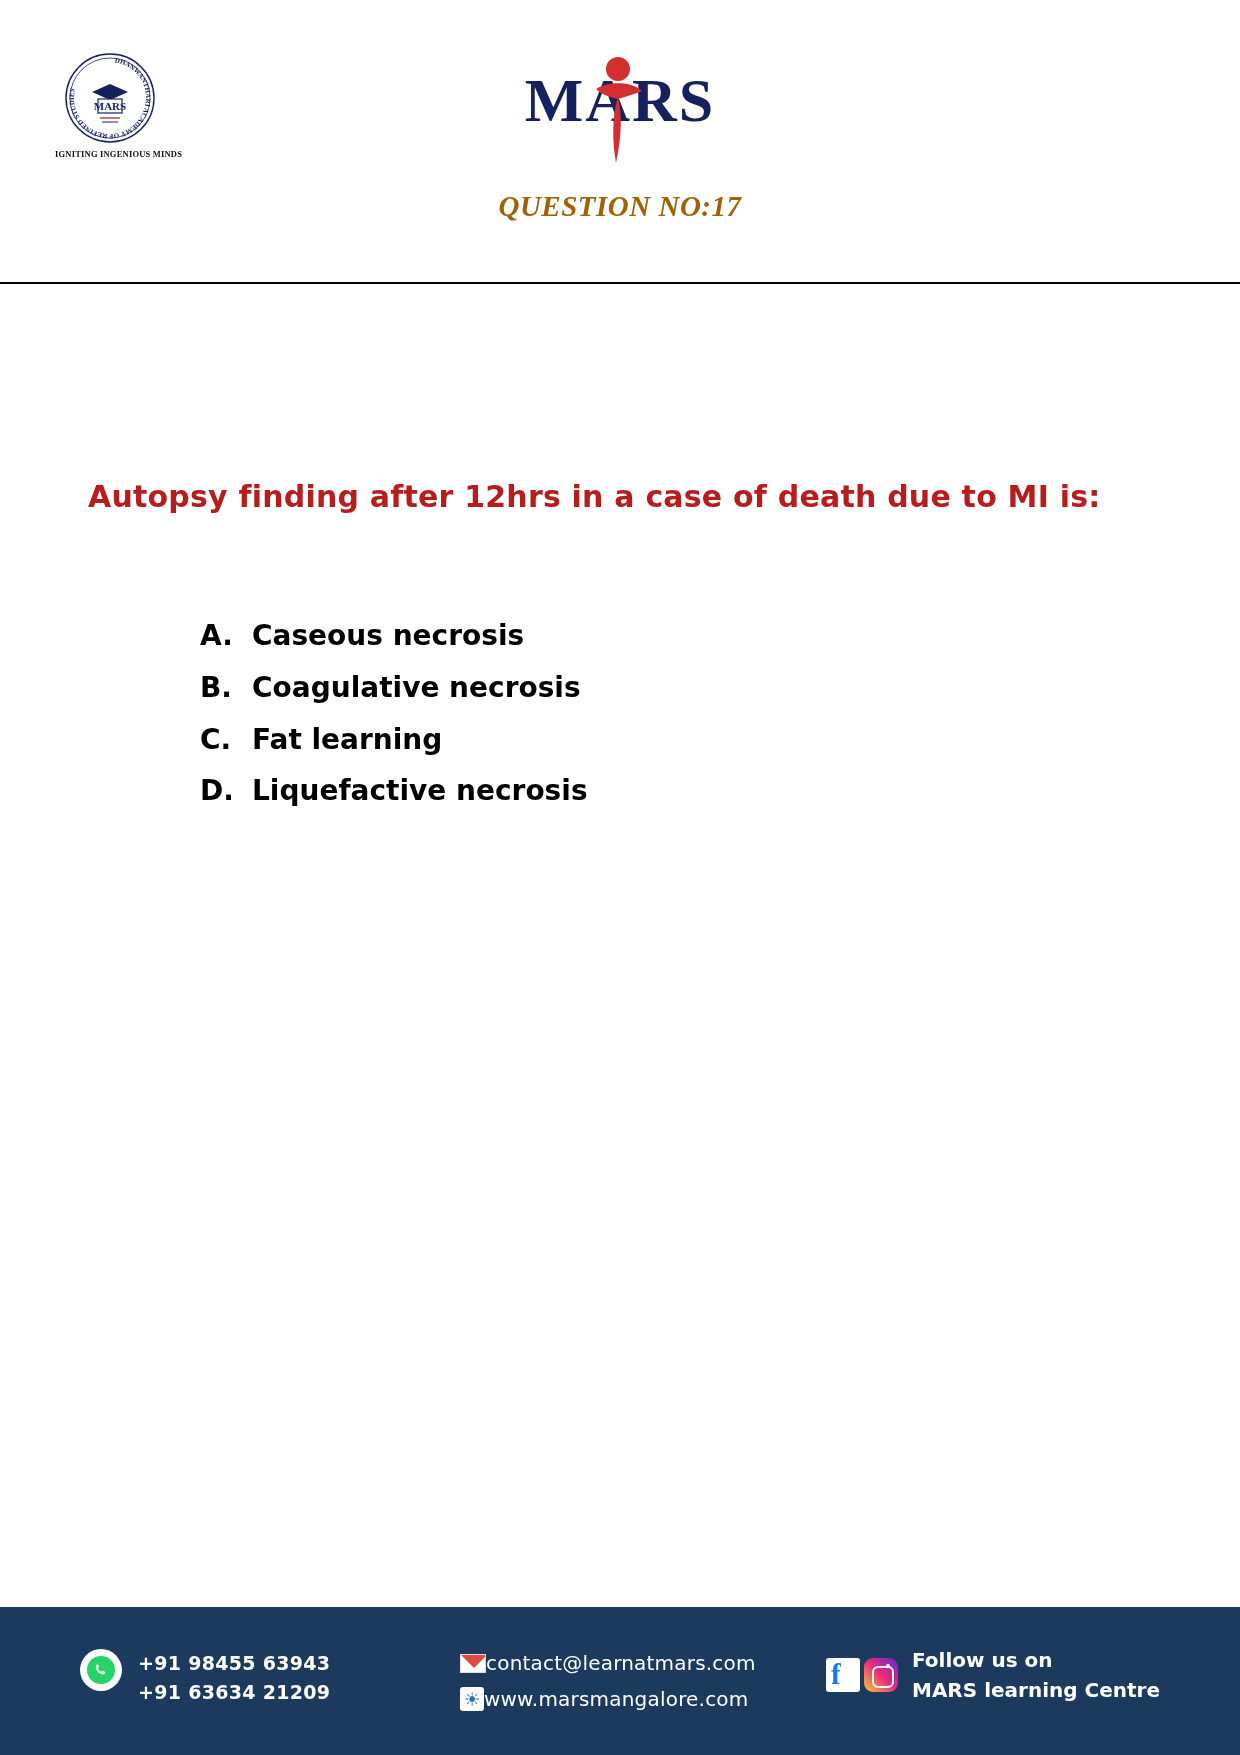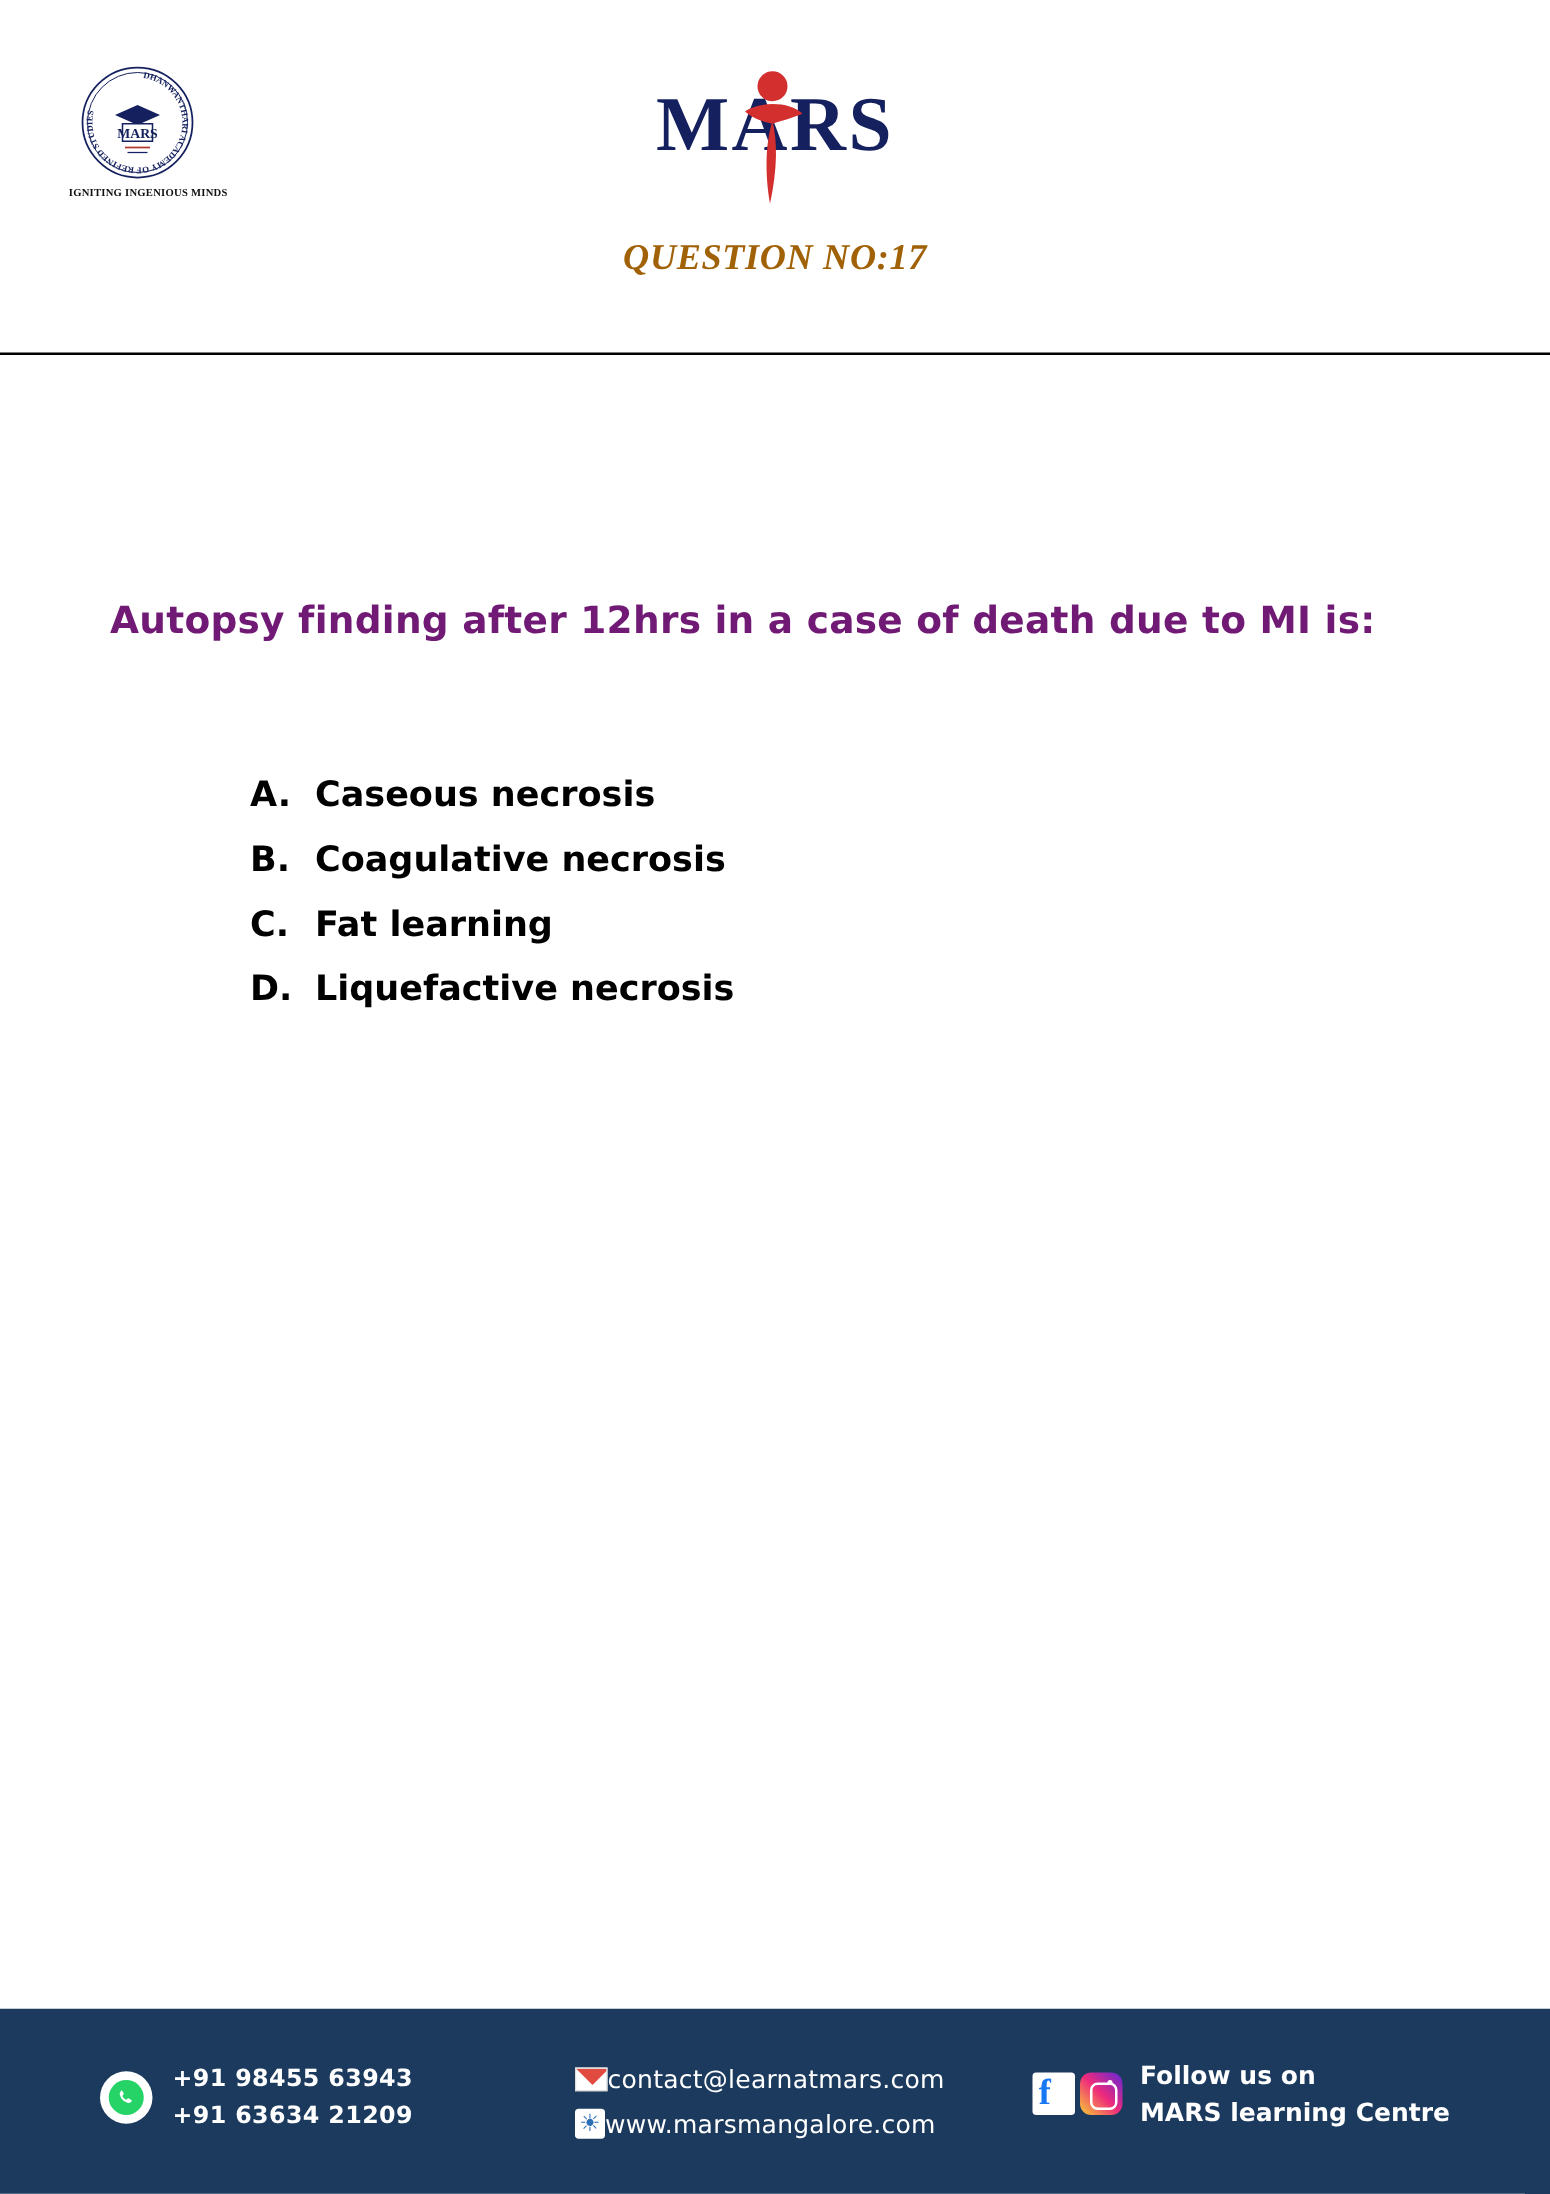--- a/index.html
+++ b/index.html
@@ -115,21 +115,21 @@
   }
   .question-stem {
     position: absolute;
     left: 88px;
     top: 190px;
     width: 1040px;
     font-family: "DejaVu Sans", sans-serif;
     font-weight: bold;
     font-size: 30px;
     line-height: 1.58;
-    color: #701a75;
+    color: #b91c1c;
     letter-spacing: .2px;
   }
   .options {
     position: absolute;
     left: 200px;
     top: 327px;
     width: 900px;
     list-style: none;
     margin: 0;
     padding: 0;
@@ -162,21 +162,20 @@
   .footer-inner {
     position: relative;
     height: 100%;
   }
 
   .f-phone {
     position: absolute;
     left: 80px;
     top: 42px;
     display: flex;
-    align-items: center;
     gap: 16px;
   }
   .wa-icon {
     width: 42px;
     height: 42px;
     border-radius: 50%;
     background: #ffffff;
     display: flex;
     align-items: center;
     justify-content: center;

